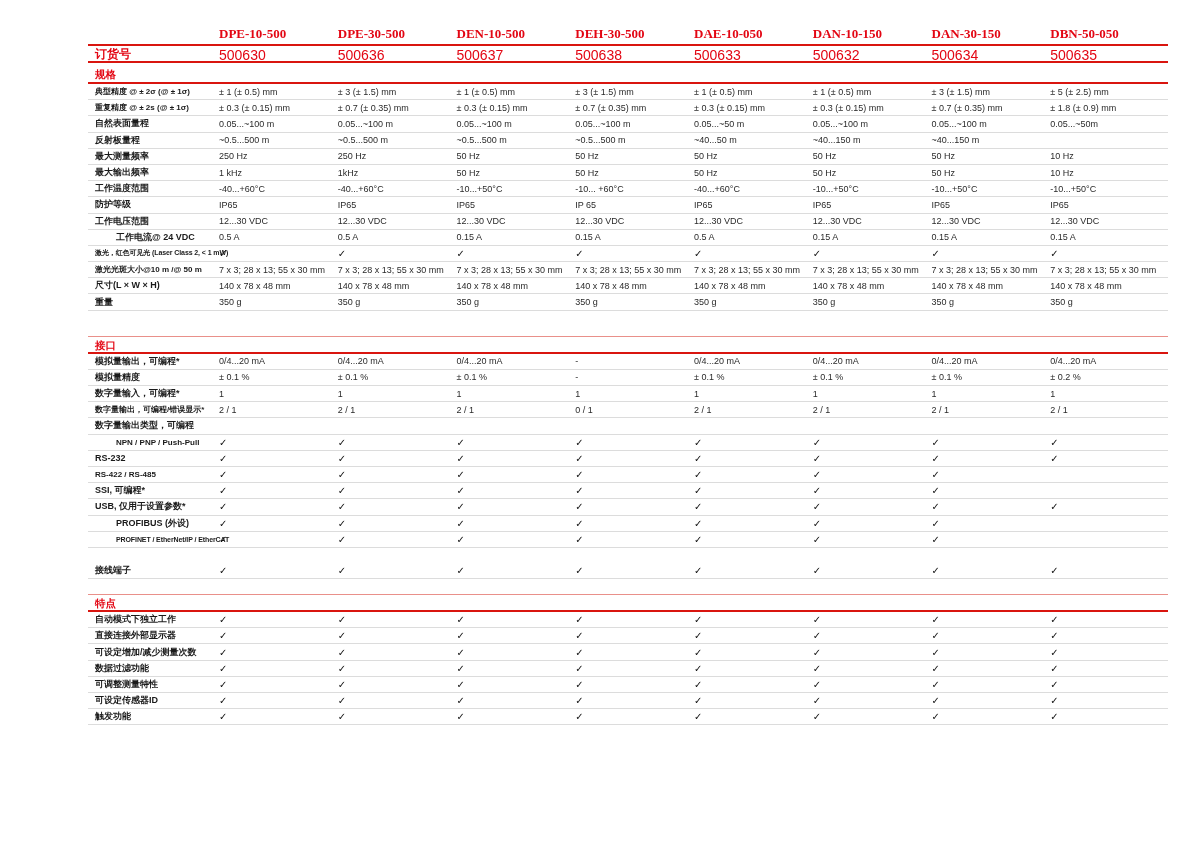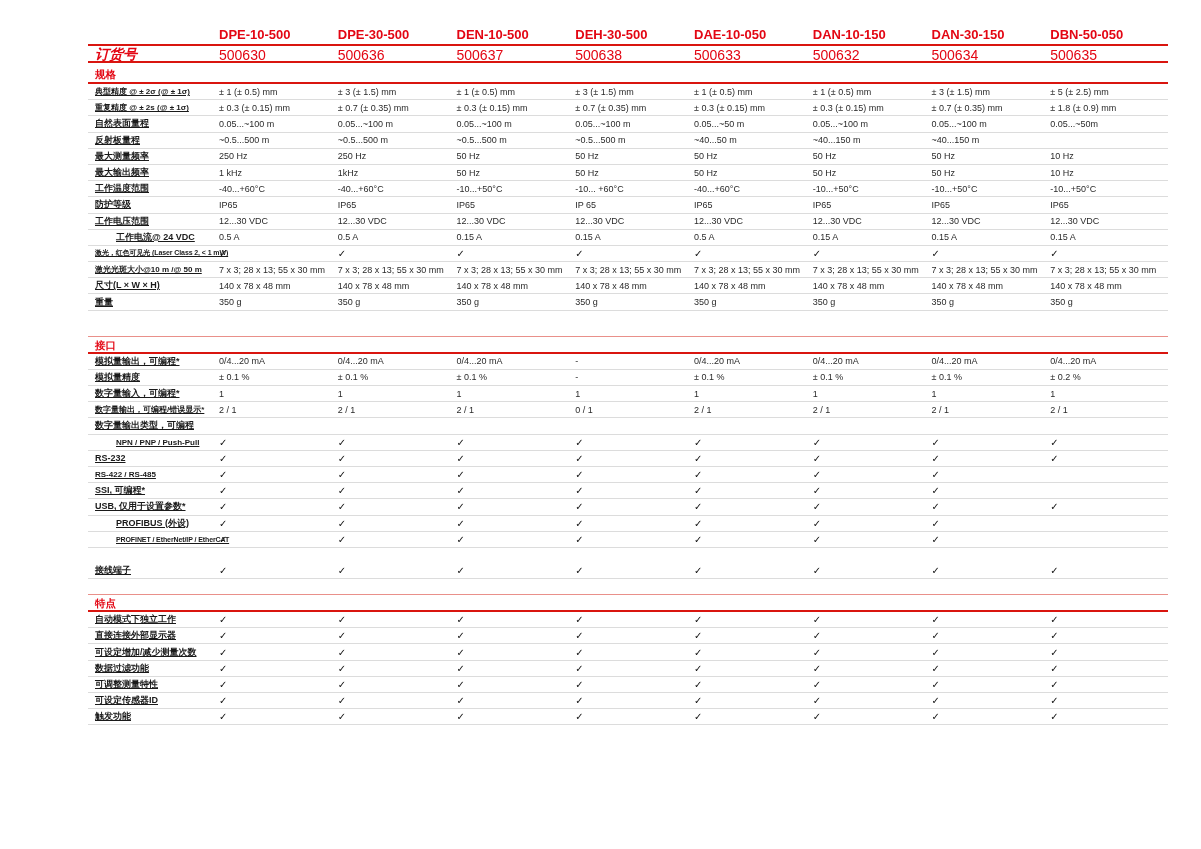--- a/index.html
+++ b/index.html
@@ -19,35 +19,35 @@
   }
   .page{position:relative;width:1201px;height:849px;background:#fff;}
   .spec-table{position:absolute;left:88px;top:26px;width:1080px;}
   .row{
     display:grid;
     grid-template-columns:130px repeat(8,1fr);
     width:1080px;
     align-items:center;
   }
   .header-row{height:20px;border-bottom:2px solid var(--redline);align-items:end;padding-bottom:2px;}
-  .model-cell{color:var(--red);font-weight:bold;font-size:13px;letter-spacing:0px;white-space:nowrap;padding-left:1px;}
+  .model-cell{color:var(--red);font-weight:bold;font-size:13px;letter-spacing:0px;white-space:nowrap;padding-left:1px;font-family:Liberation Serif, serif;}
   .order-row{height:17px;border-bottom:2px solid var(--redline);}
-  .order-label{color:var(--red);font-weight:bold;font-size:14px;padding-left:7px;font-style:italic;}
+  .order-label{color:var(--red);font-weight:bold;font-size:12px;padding-left:7px;}
   .order-num{color:var(--red);font-size:14px;padding-left:1px;}
   .section-title-row{
     height:18px;line-height:18px;
     border-bottom:2px solid var(--redline);
     border-top:1px solid var(--redlight);
   }
   .section-title-row.no-top{border-top:none;}
   .section-title{color:var(--red);font-weight:bold;font-size:10.5px;padding-left:7px;font-family:Liberation Serif, serif;}
   .data-row{height:16.2px;border-bottom:1px solid var(--sep);}
   .data-row.spacer{height:21px;padding-top:4px;}
   .cell{white-space:nowrap;overflow:visible;}
-  .label{font-weight:bold;color:var(--ink);font-size:9px;padding-left:7px;text-decoration:underline;}
+  .label{font-weight:bold;color:var(--ink);font-size:9px;padding-left:7px;}
   .label.indent{padding-left:28px;}
   .label.long{font-size:8px;}
   .label.vlong{font-size:7px;letter-spacing:-0.1px;}
   .value{color:var(--val);font-size:9px;padding-left:1px;}
   .value.check{font-size:10px;color:#111;}
 </style>
 </head>
 <body>
 
 <div class="page">

